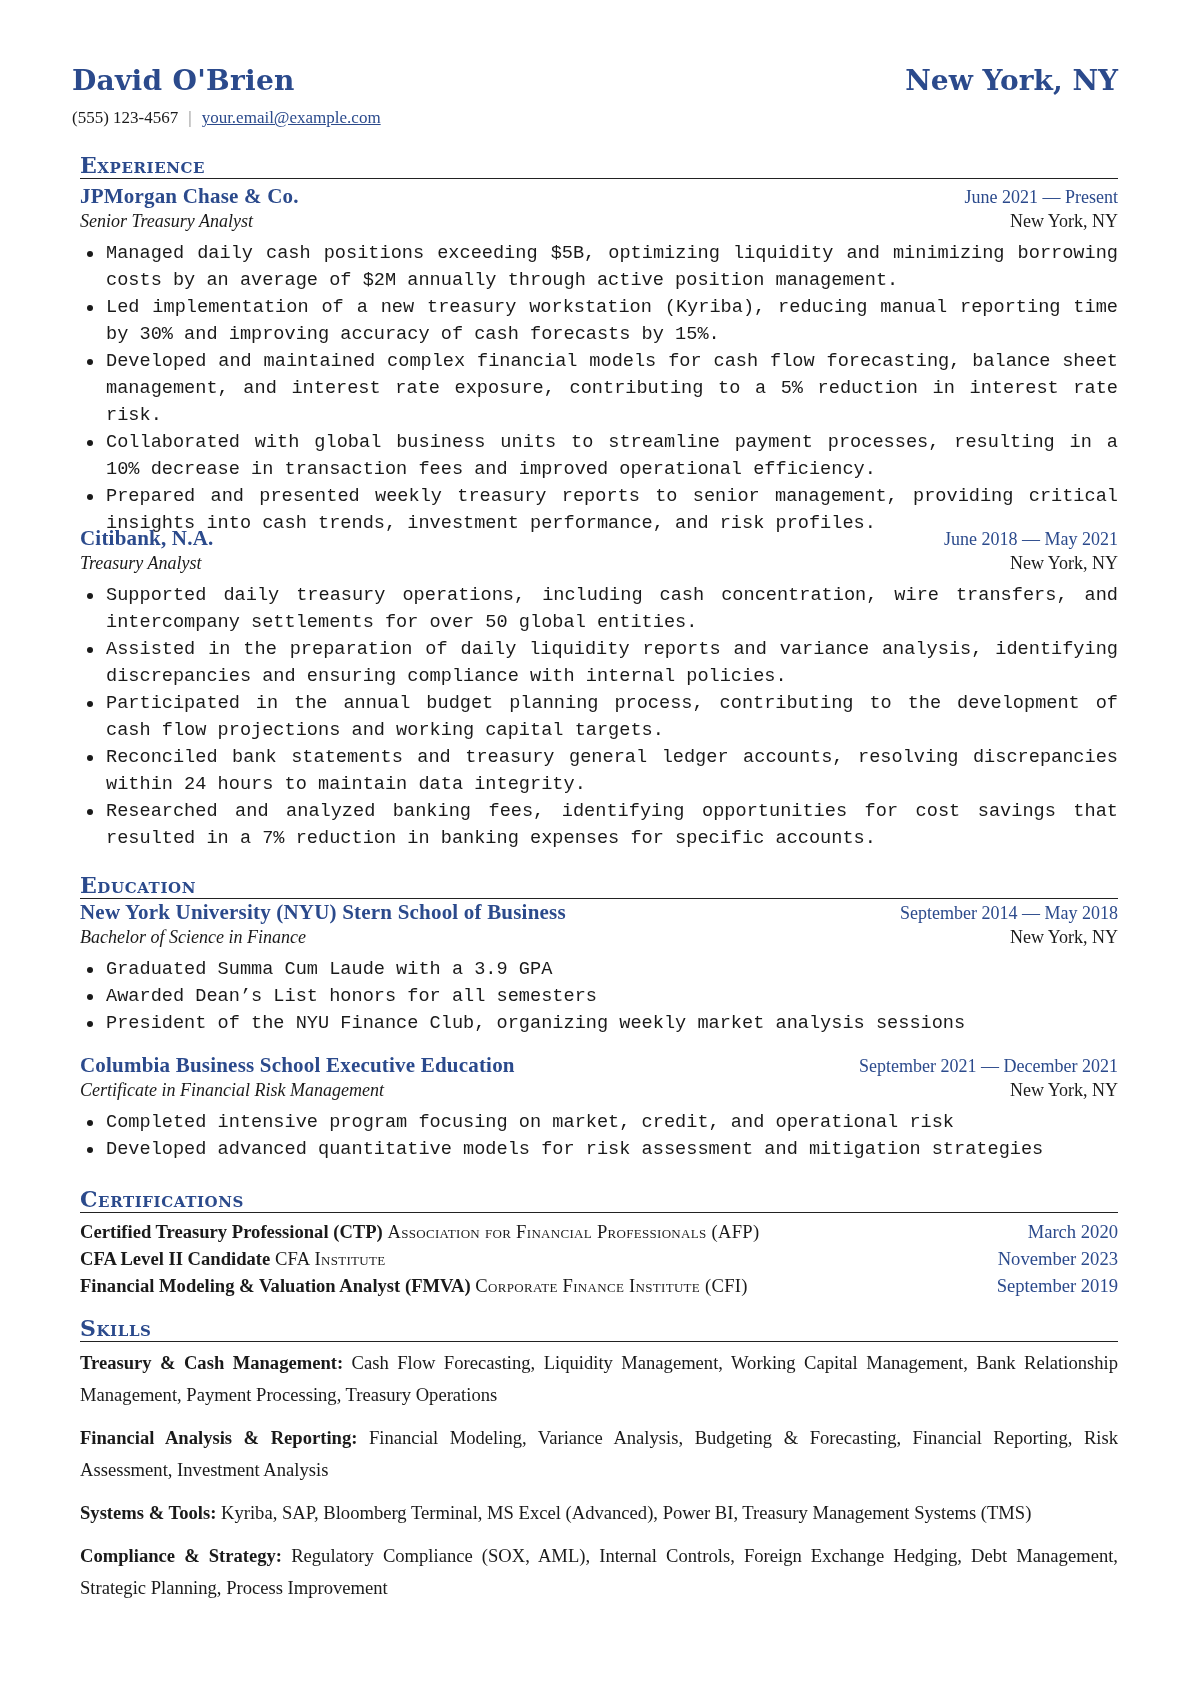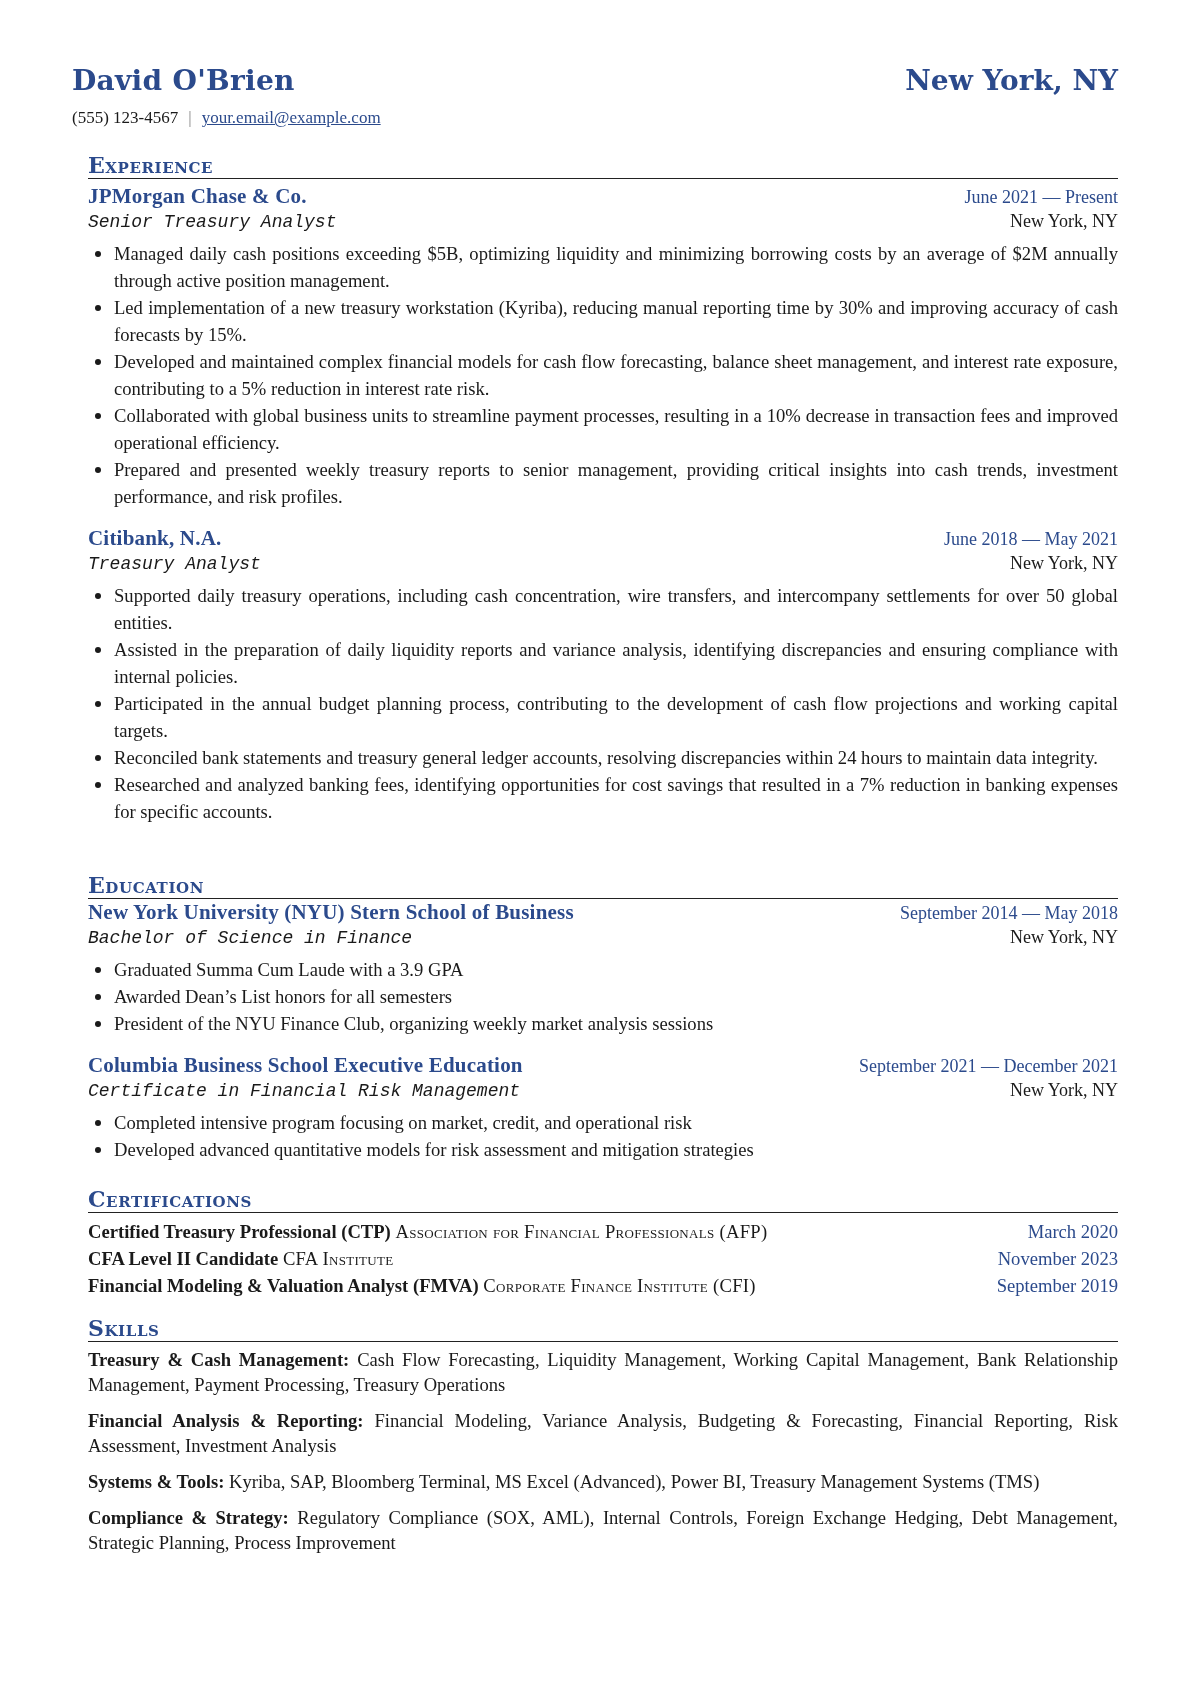--- a/index.html
+++ b/index.html
@@ -35,49 +35,49 @@
     border-bottom: 1.3px solid #222;
   }
 
   .entry-head { display: flex; justify-content: space-between; align-items: baseline; }
   .org {
     font-family: "Liberation Serif", serif; font-size: 21px; color: #2b4a8c;
     text-underline-offset: 3px; font-weight: bold;
     letter-spacing: 0.2px;
   }
   .dates { font-family: "Liberation Serif", serif; font-size: 18px; color: #2b4a8c; text-align: right; }
-  .role { font-family: Liberation Mono, monospace; font-style: italic; font-size: 18px; }
+  .role { font-family: Liberation Serif, serif; font-style: italic; font-size: 18px; }
   .place { font-family: "Liberation Serif", serif; font-size: 18px; }
 
   ul.bullets {
     margin: 0; padding: 0; list-style: none;
-    font-family: Liberation Serif, serif; font-size: 18.6px; line-height: 27px;
+    font-family: Liberation Mono, monospace; font-size: 18.6px; line-height: 27px;
     text-align: justify;
   }
   ul.bullets li { position: relative; padding-left: 26px; }
   ul.bullets li .dot {
     position: absolute; left: 7px; top: 11px; width: 6px; height: 6px;
     border-radius: 50%; background: #1a1a1a;
   }
 
   .cert-row {
     display: flex; justify-content: space-between; align-items: baseline;
     font-family: "Liberation Serif", serif; font-size: 18.6px; line-height: 27px;
   }
   .cert-name { font-weight: bold; }
   .cert-issuer { font-variant: small-caps; letter-spacing: 0.3px; }
   .cert-date { color: #2b4a8c; }
 
   .skill {
-    font-family: "Liberation Serif", serif; font-size: 18.6px; line-height: 25px;
+    font-family: "Liberation Serif", serif; font-size: 18.6px; line-height: 32px;
     text-align: justify; margin-bottom: 11px;
   }
   .skill .cat { font-weight: bold; }
 
-  .abs { position: absolute; left: 16px; right: 0; }
+  .abs { position: absolute; left: 8px; right: 0; }
 </style>
 </head>
 <body>
 
 <div class="page">
 
   <div class="header">
     <h1 class="name">David O'Brien</h1>
     <div class="hloc">New York, NY</div>
     <div class="contact">

